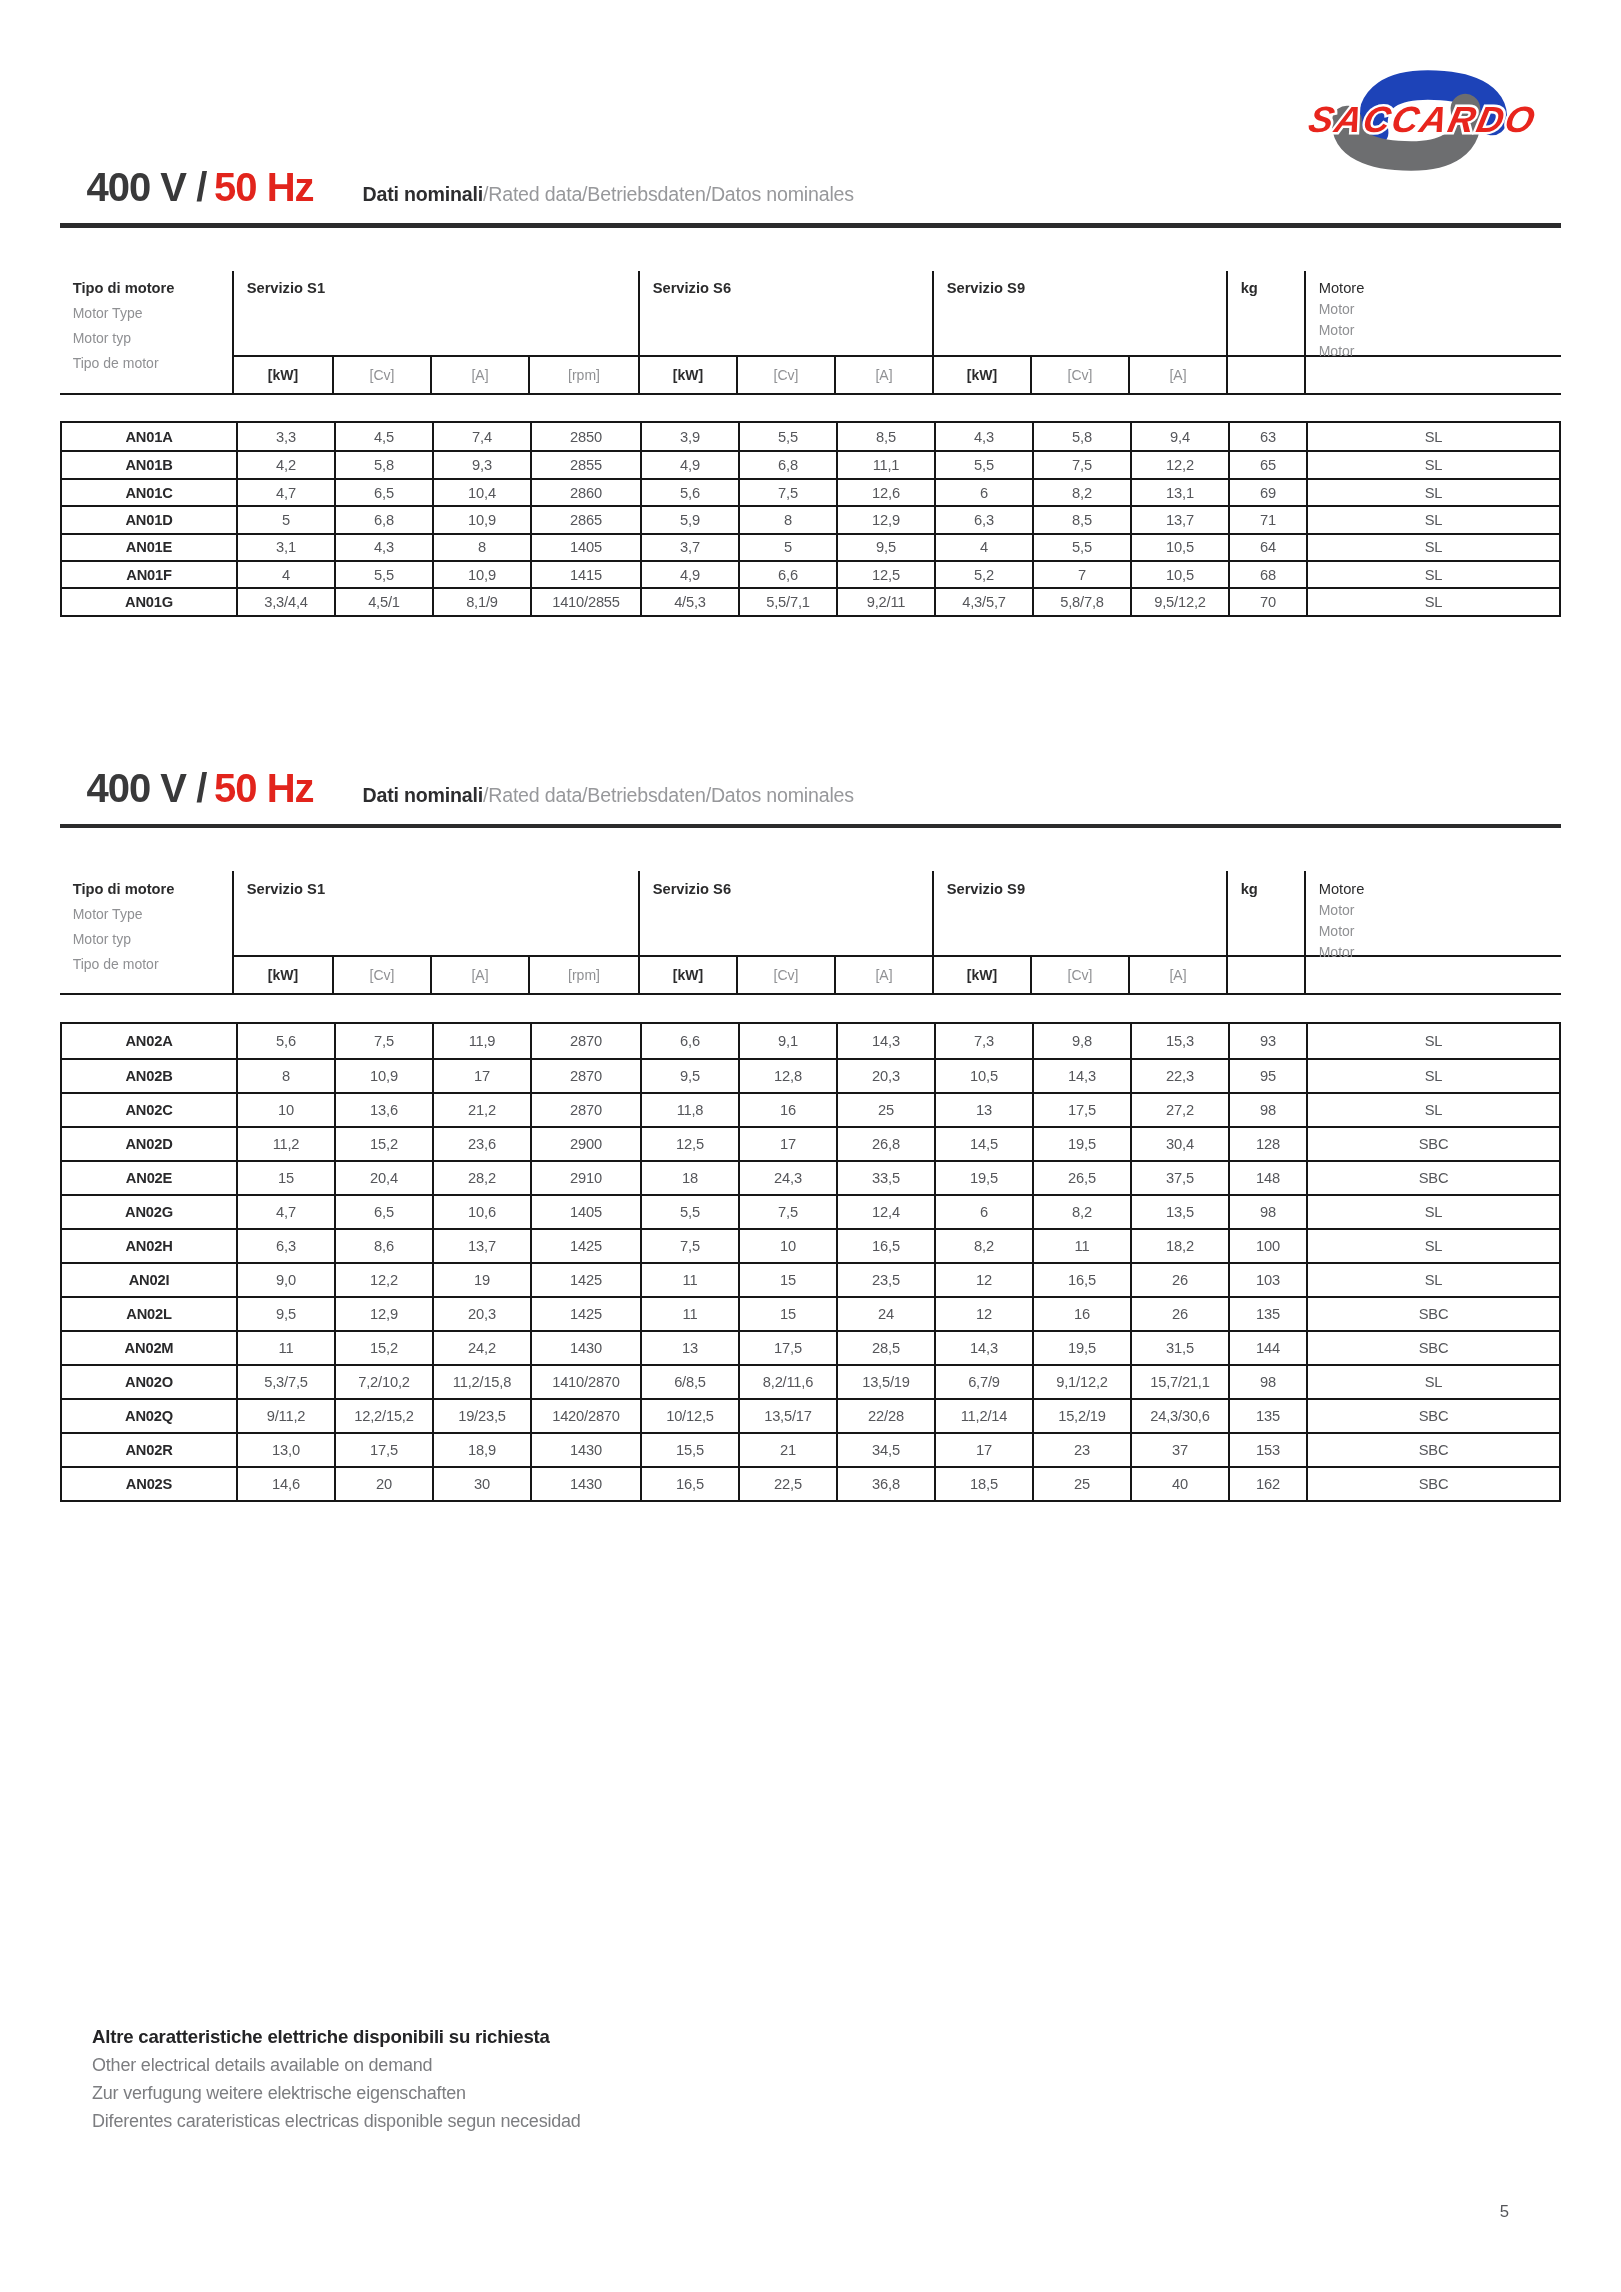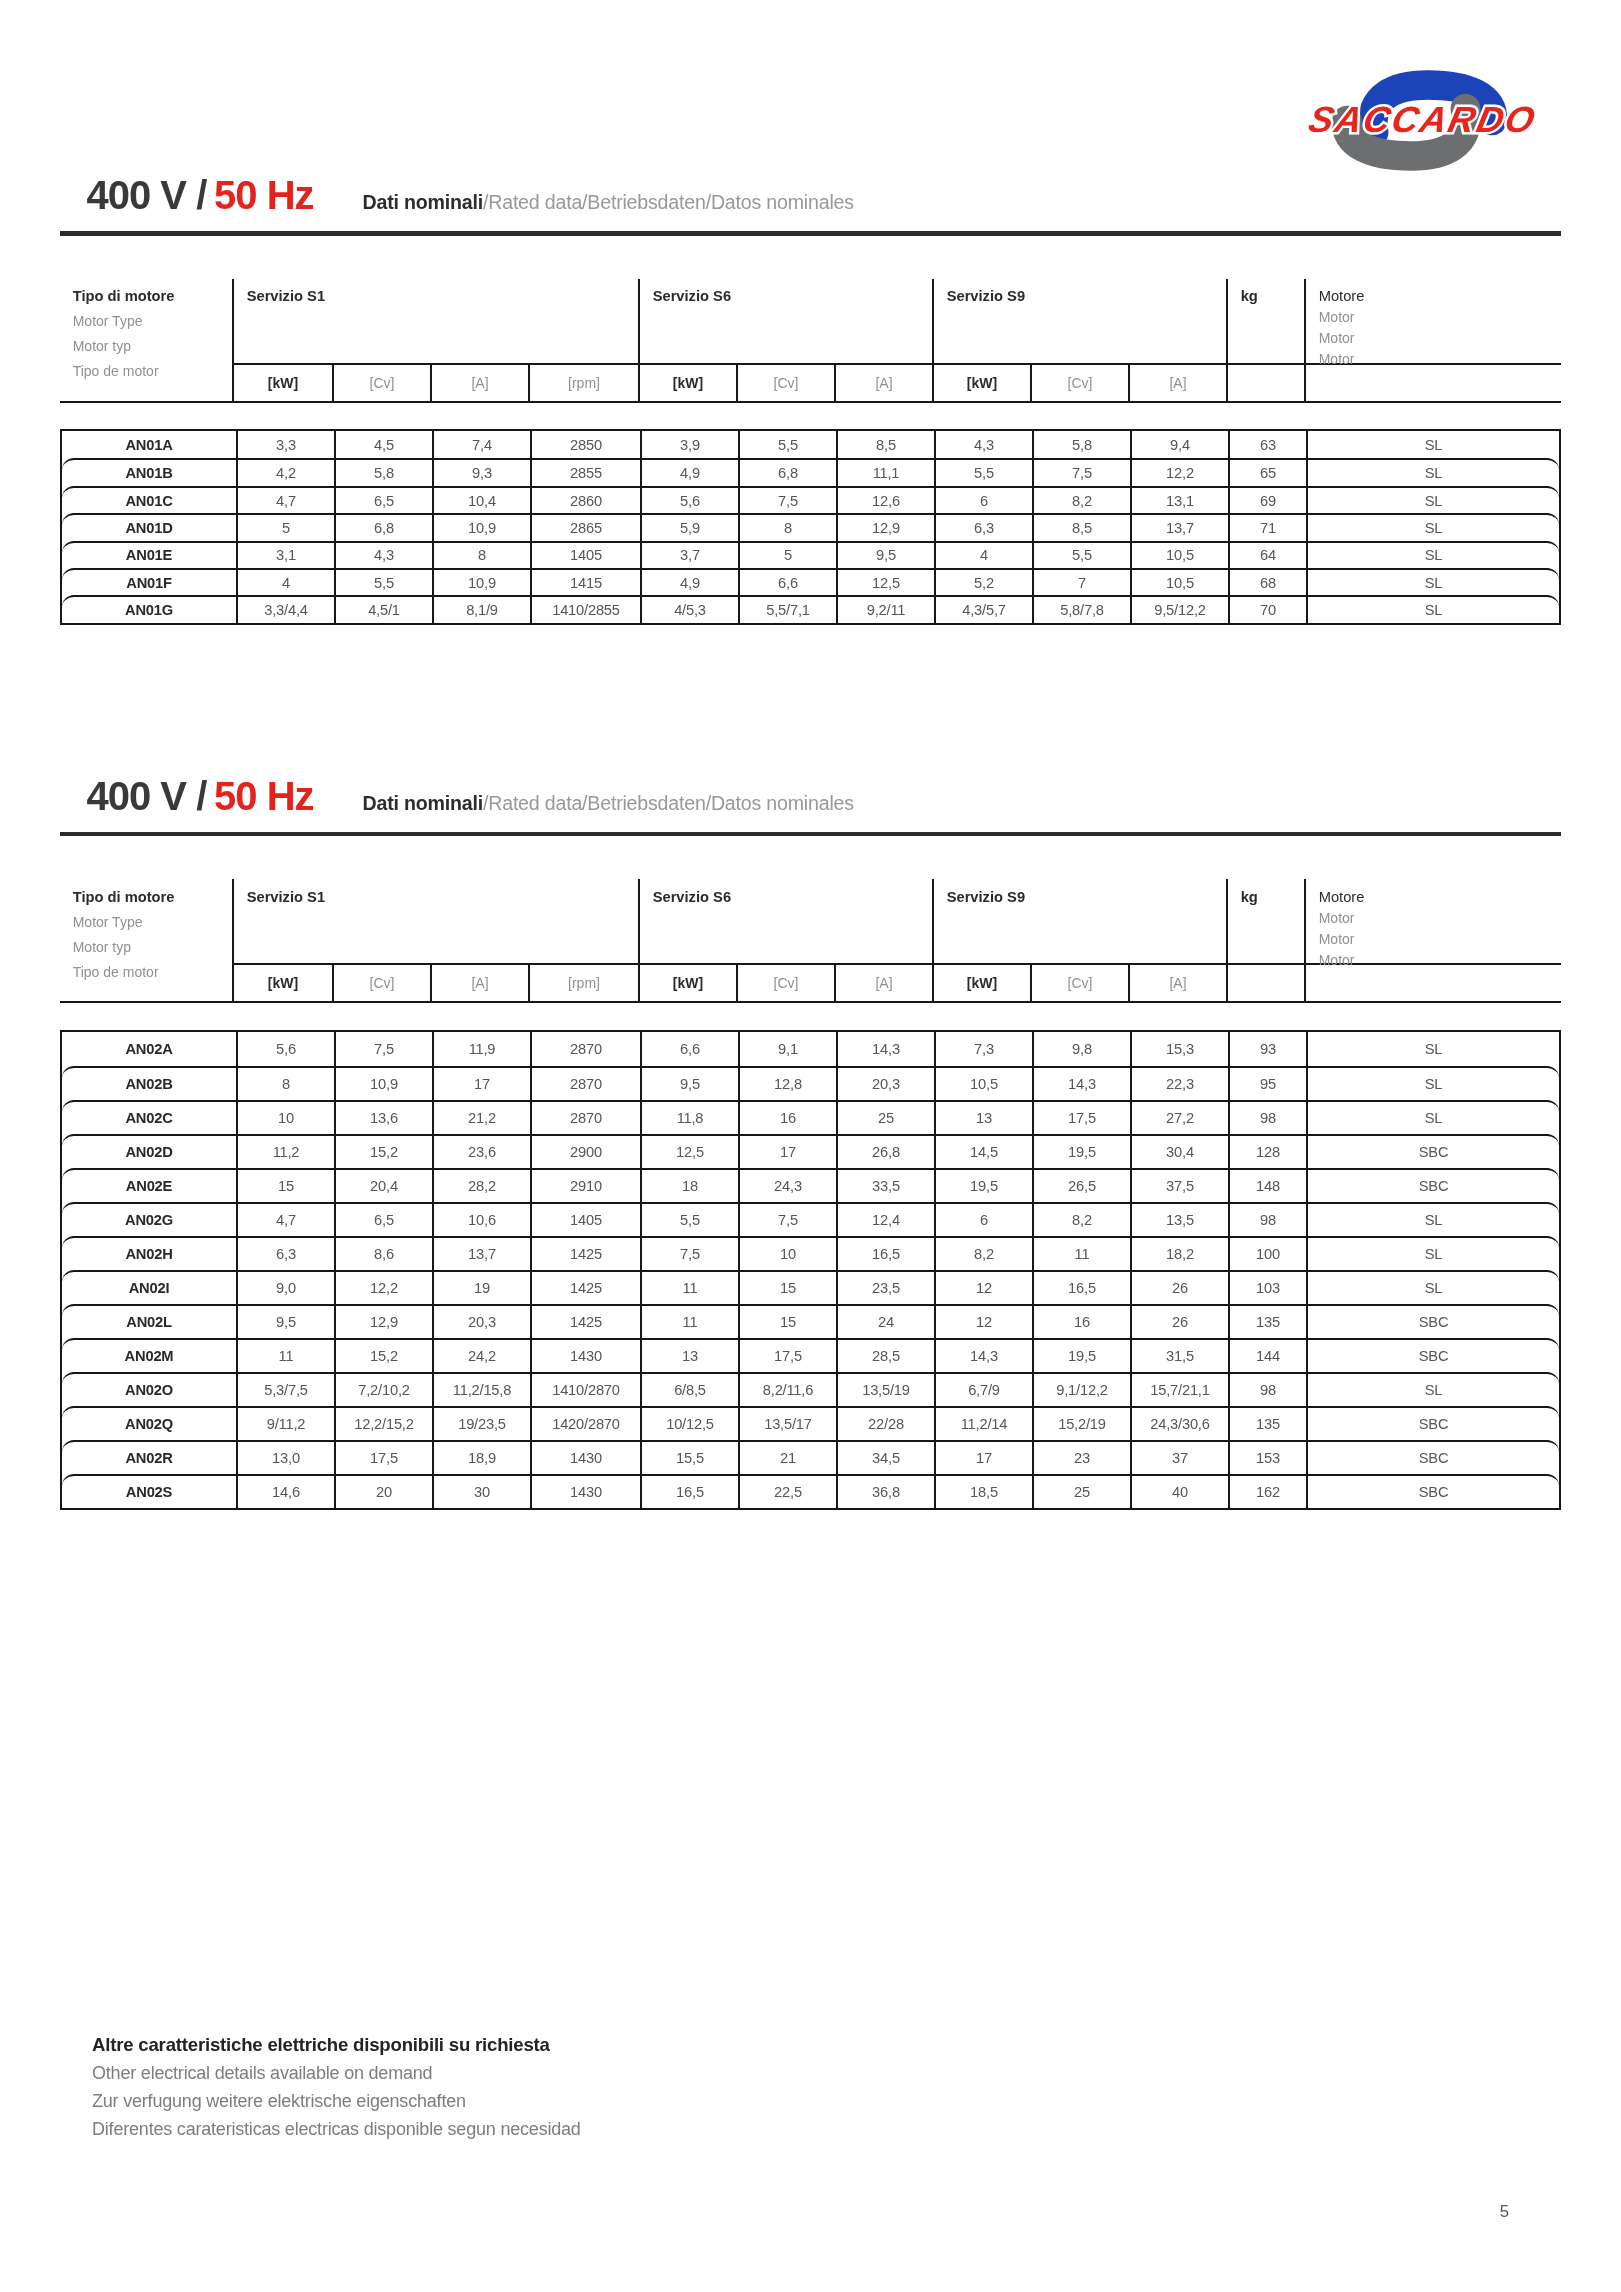--- a/index.html
+++ b/index.html
@@ -3,21 +3,21 @@
 <meta charset="utf-8">
 <style>
   * { box-sizing: border-box; }
   html,body { margin:0; padding:0; }
   body {
     width:1621px; height:2293px; background:#ffffff; position:relative; overflow:hidden;
     font-family:"Liberation Sans", sans-serif; color:#3a3a3b;
     --cols: 174px 98px 98px 98px 110px 98px 98px 98px 98px 98px 98px 78px 1fr;
     --bd: 2px solid #161617;
   }
-  .content { padding:8px 60px; }
+  .content { padding:0 60px; }
 
   .title-row { display:flex; align-items:baseline; padding-left:26.5px; white-space:nowrap; }
   .title-row.first  { padding-top:165px; }
   .title-row.second { padding-top:149px; }
   .big-title { font-size:40px; font-weight:700; letter-spacing:-1px; color:#39393a; line-height:45px; }
   .big-title .freq { color:#e2241c; margin-left:7.8px; }
   .subtitle { margin-left:49px; font-size:19.6px; color:#97989b; letter-spacing:-0.2px; }
   .subtitle b { color:#2d2d2f; font-weight:700; }
   .rule { height:4.9px; background:#2b2b2c; margin-top:12.7px; }
 
@@ -36,21 +36,21 @@
   .h-motore { grid-column:13; grid-row:1; border-left:var(--bd); border-bottom:var(--bd);
               padding:9.8px 0 0 12.7px; }
   .h-motore-title { font-size:14.7px; font-weight:400; color:#2b2b2c; }
   .h-motore-sub   { font-size:14px; color:#8f9093; margin-top:4.9px; }
   .h-unit { grid-row:2; display:flex; align-items:center; justify-content:center;
             font-size:14px; color:#909194; }
   .h-unit.bold { color:#2b2b2c; font-weight:700; }
   .bl { border-left:var(--bd); }
 
   .tbody { margin-top:26.5px; border:var(--bd); border-top-width:2.9px; border-bottom-width:2.9px; }
-  .trow { display:grid; grid-template-columns:var(--cols); height:var(--rh);border-radius:12px; }
+  .trow { display:grid; grid-template-columns:var(--cols); height:var(--rh); }
   .trow + .trow { border-top:var(--bd); }
   .t1 { --rh:27.4px; }
   .t2 { --rh:34px; }
   .c { display:flex; align-items:center; justify-content:center;
        font-size:14.7px; color:#55565a; letter-spacing:-0.2px; }
   .c + .c { border-left:var(--bd); }
   .c.label { font-weight:700; color:#29292b; }
 
   .footer { margin:524px 0 0 32px; }
   .footer-bold { font-size:18.6px; font-weight:700; color:#242426; letter-spacing:-0.2px; }

